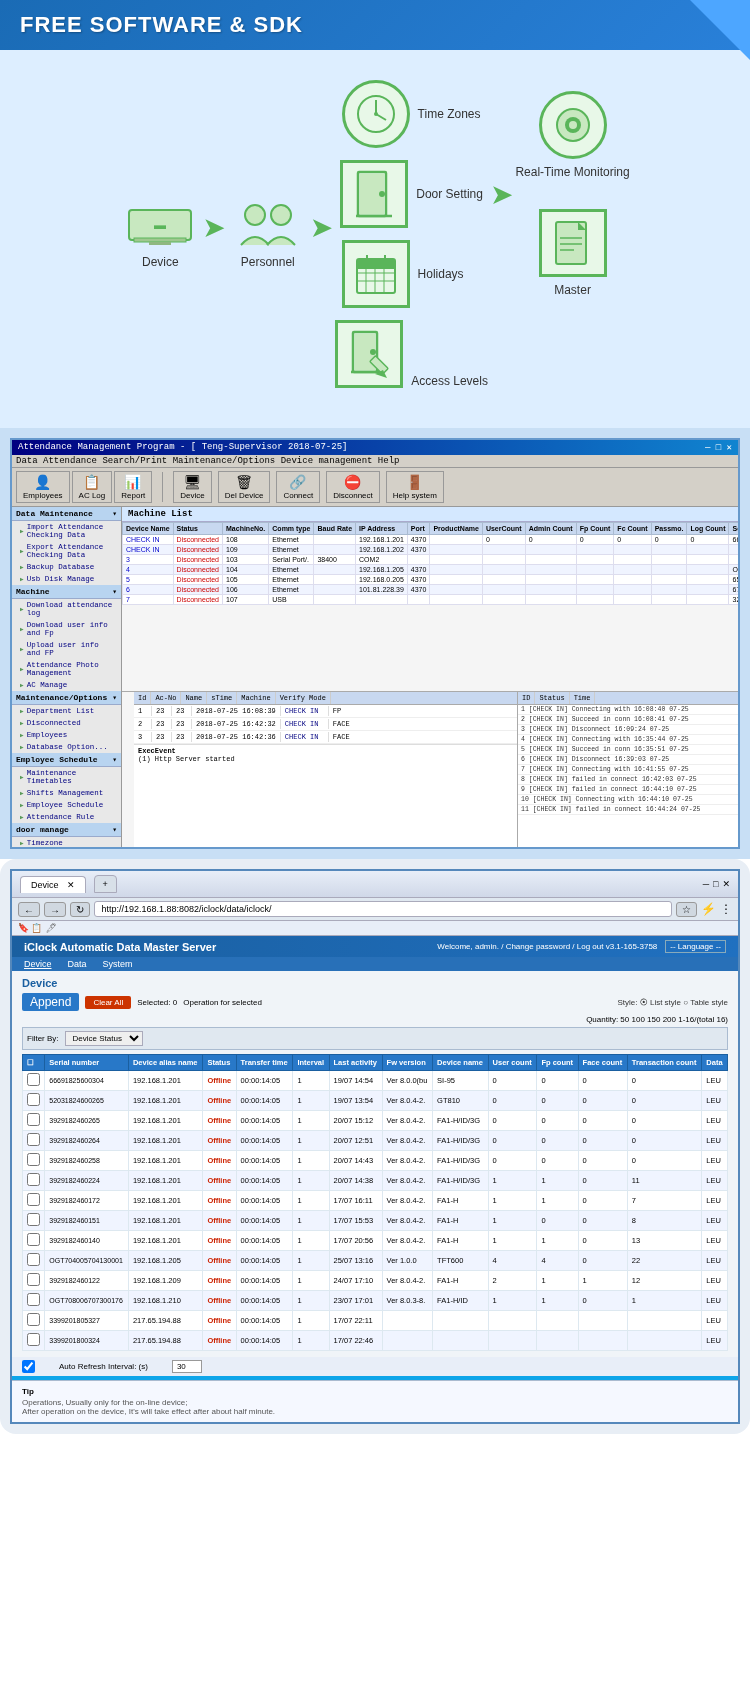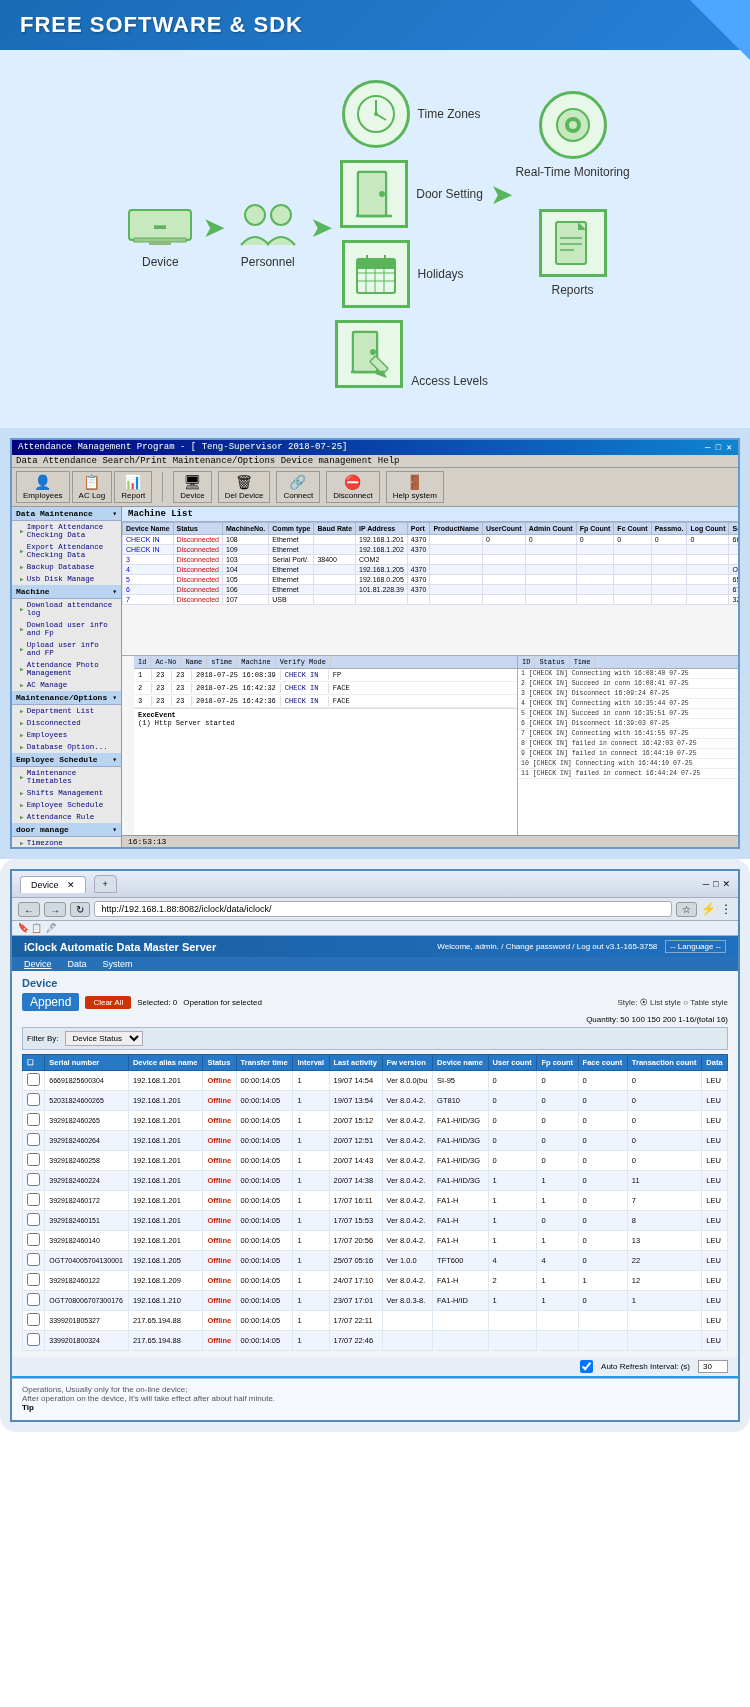--- a/index.html
+++ b/index.html
@@ -179,21 +179,21 @@
       font-size: 7px;
       white-space: nowrap;
     }
     .data-table tr:nth-child(even) { background: #f0f4ff; }
     .data-table tr:nth-child(odd) { background: #fff; }
     .row-check { color: #0000cc; }
     .status-disconnected { color: #cc0000; }
     .bottom-panel {
       display: flex;
       border-top: 1px solid #aaa;
-      height: 180px;
+      height: 156px;
       padding-left: 12px;
     }
     .event-panel {
       flex: 1;
       background: #fff;
       border-right: 1px solid #aaa;
       overflow: hidden;
     }
     .event-table-header {
       background: #c8d8f0;
@@ -391,26 +391,25 @@
     }
     .bottom-tip {
       background: #f5f8ff;
       padding: 6px 10px;
       border-top: 1px solid #aabbd0;
       font-size: 8px;
     }
     .auto-refresh-bar {
       background: #e8eef8;
       padding: 3px 10px;
-      border-bottom: 2px solid #0ea5e9;
+      border-bottom: 4px solid #0ea5e9;
       font-size: 8px;
       display: flex;
       align-items: center;
-      gap: 8px;
-      justify-content: flex-end;
+      gap: 24px;
     }
     .refresh-input {
       border: 1px solid #999;
       padding: 1px 4px;
       font-size: 8px;
       width: 30px;
     }
     .style-toggle {
       font-size: 8px;
       color: #333;
@@ -533,21 +532,21 @@
         <div class="icon-box">
           <div style="width:68px;height:68px;border:3px solid #5ab55a;background:#e8f8e8;display:flex;align-items:center;justify-content:center;">
             <svg width="42" height="50" viewBox="0 0 42 50">
               <rect x="4" y="4" width="30" height="42" rx="2" fill="#c8e8c0" stroke="#5ab55a" stroke-width="2"></rect>
               <polygon points="26,4 34,12 26,12" fill="#5ab55a"></polygon>
               <line x1="8" y1="20" x2="30" y2="20" stroke="#5ab55a" stroke-width="1.5"></line>
               <line x1="8" y1="26" x2="30" y2="26" stroke="#5ab55a" stroke-width="1.5"></line>
               <line x1="8" y1="32" x2="22" y2="32" stroke="#5ab55a" stroke-width="1.5"></line>
             </svg>
           </div>
-          <span class="icon-label">Reports</span>
+          <span class="icon-label">Master</span>
         </div>
       </div>
     </div>
   </div>
 </div>
 
 <div class="app-section">
   <div class="app-window">
 
     <div class="app-titlebar">
@@ -889,23 +888,20 @@
                 <div class="log-entry">6 [CHECK IN] Disconnect   16:39:03 07-25</div>
                 <div class="log-entry">7 [CHECK IN] Connecting with 16:41:55 07-25</div>
                 <div class="log-entry">8 [CHECK IN] failed in connect 16:42:03 07-25</div>
                 <div class="log-entry">9 [CHECK IN] failed in connect 16:44:10 07-25</div>
                 <div class="log-entry">10 [CHECK IN] Connecting with 16:44:10 07-25</div>
                 <div class="log-entry">11 [CHECK IN] failed in connect 16:44:24 07-25</div>
               </div>
           </div>
         </div>
 
-        <div class="status-bar">
-          <span>16:53:13</span>
-        </div>
       </div>
     </div>
   </div>
 </div>
 
 <div class="browser-section">
   <div class="browser-window">
 
     <div class="browser-titlebar">
       <div class="browser-tab">
@@ -1142,21 +1138,21 @@
       <td>13</td>
       <td>LEU</td>
     </tr>
               <tr>
       <td class="checkbox-cell"><input type="checkbox" style=""></td>
       <td style="font-size:7px;">OGT704005704130001</td>
       <td>192.168.1.205</td>
       <td class="offline-badge">Offline</td>
       <td>00:00:14:05</td>
       <td>1</td>
-      <td>25/07 05:16</td>
+      <td>25/07 13:16</td>
       <td>Ver 1.0.0</td>
       <td>TFT600</td>
       <td>4</td>
       <td>4</td>
       <td>0</td>
       <td>22</td>
       <td>LEU</td>
     </tr>
               <tr>
       <td class="checkbox-cell"><input type="checkbox" style=""></td>
@@ -1227,18 +1223,18 @@
       </div>
     </div>
 
     <div class="auto-refresh-bar">
       <input type="checkbox" checked="" style="">
       <span>Auto Refresh  Interval: (s)</span>
       <input type="text" class="refresh-input" value="30" style="">
     </div>
 
     <div class="bottom-tip">
+      <div style="font-weight:bold;font-size:8px;margin-bottom:2px;">Tip</div>
       <div style="font-size:8px;white-space:pre-line;color:#555;">Operations, Usually only for the on-line device;
 After operation on the device, It's will take effect after about half minute.</div>
-      <div style="font-weight:bold;font-size:8px;margin-bottom:2px;">Tip</div>
     </div>
   </div>
 </div>
 
 </body></html>

